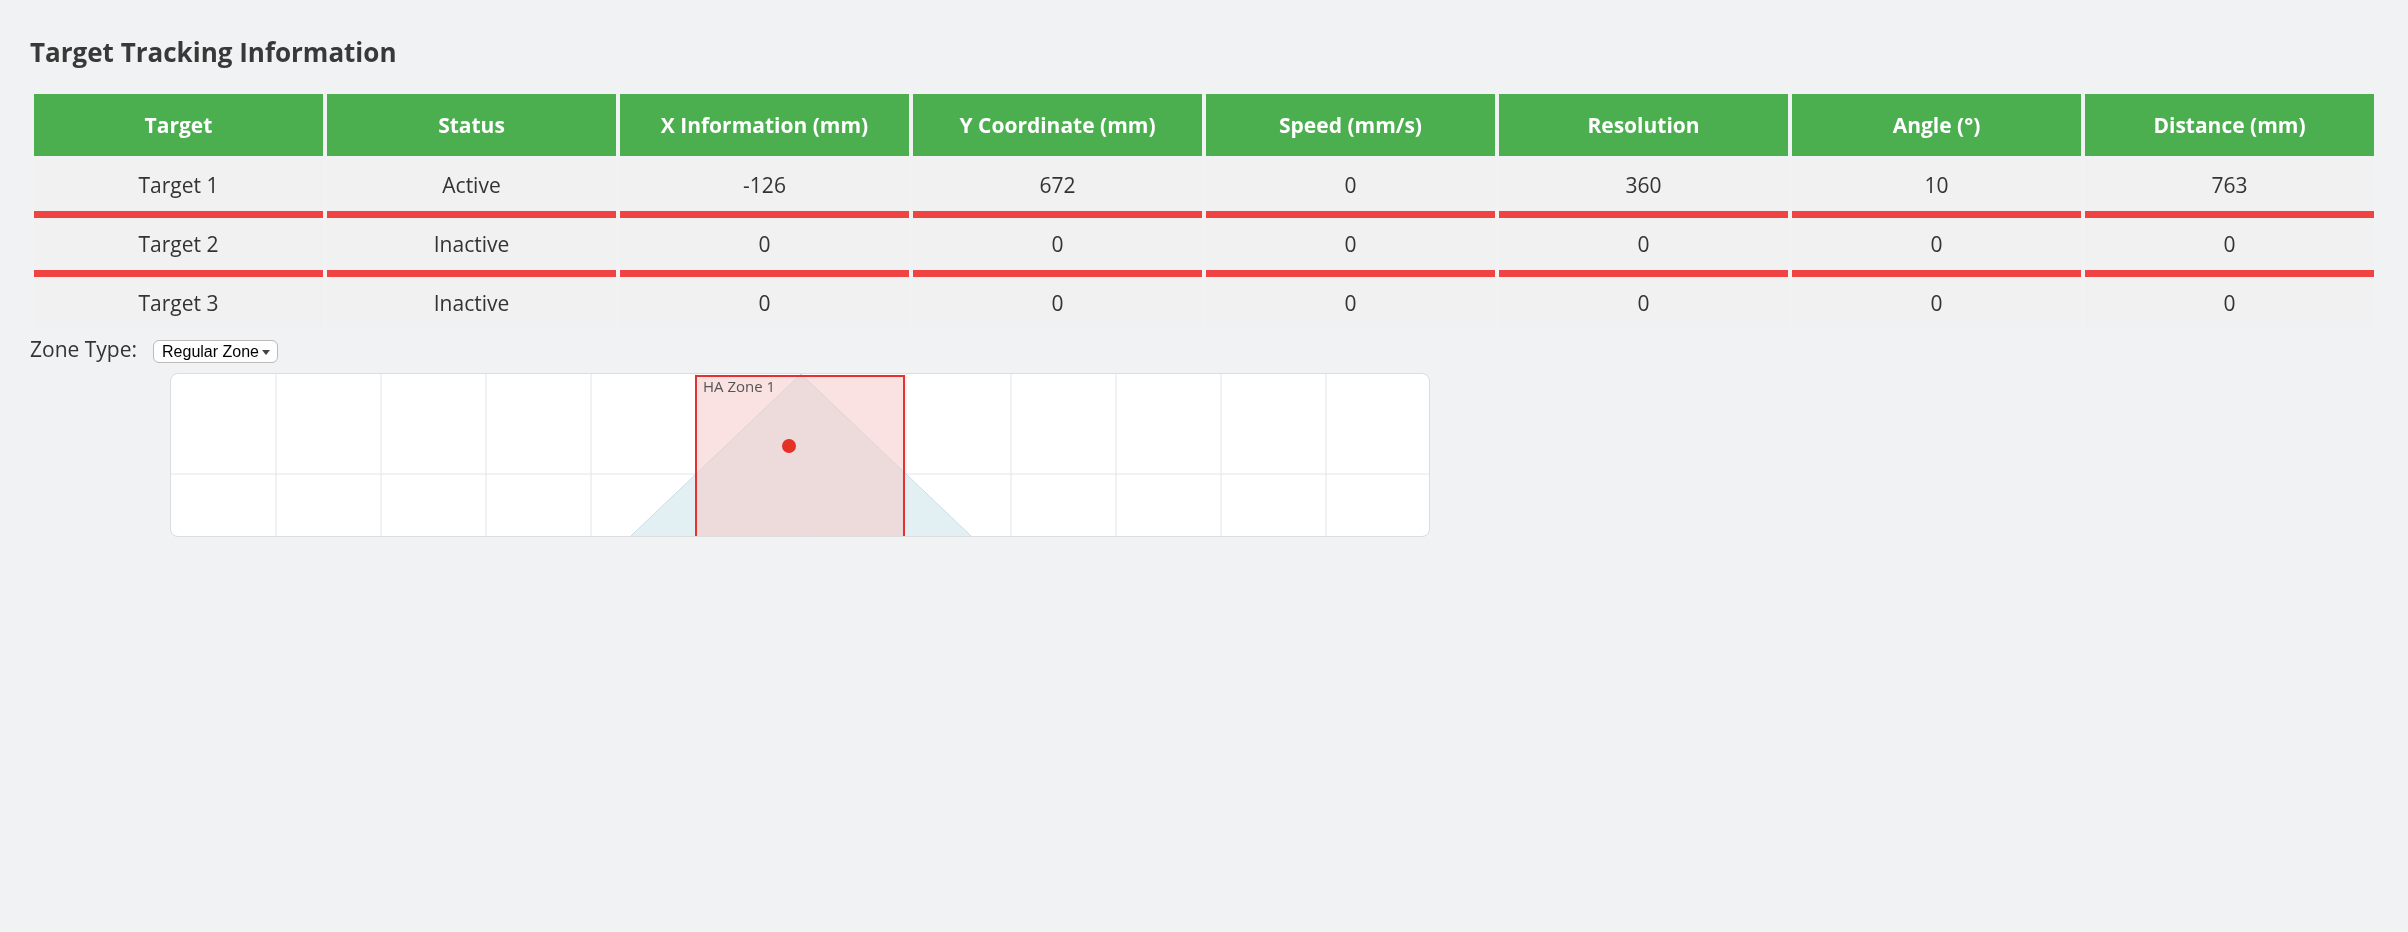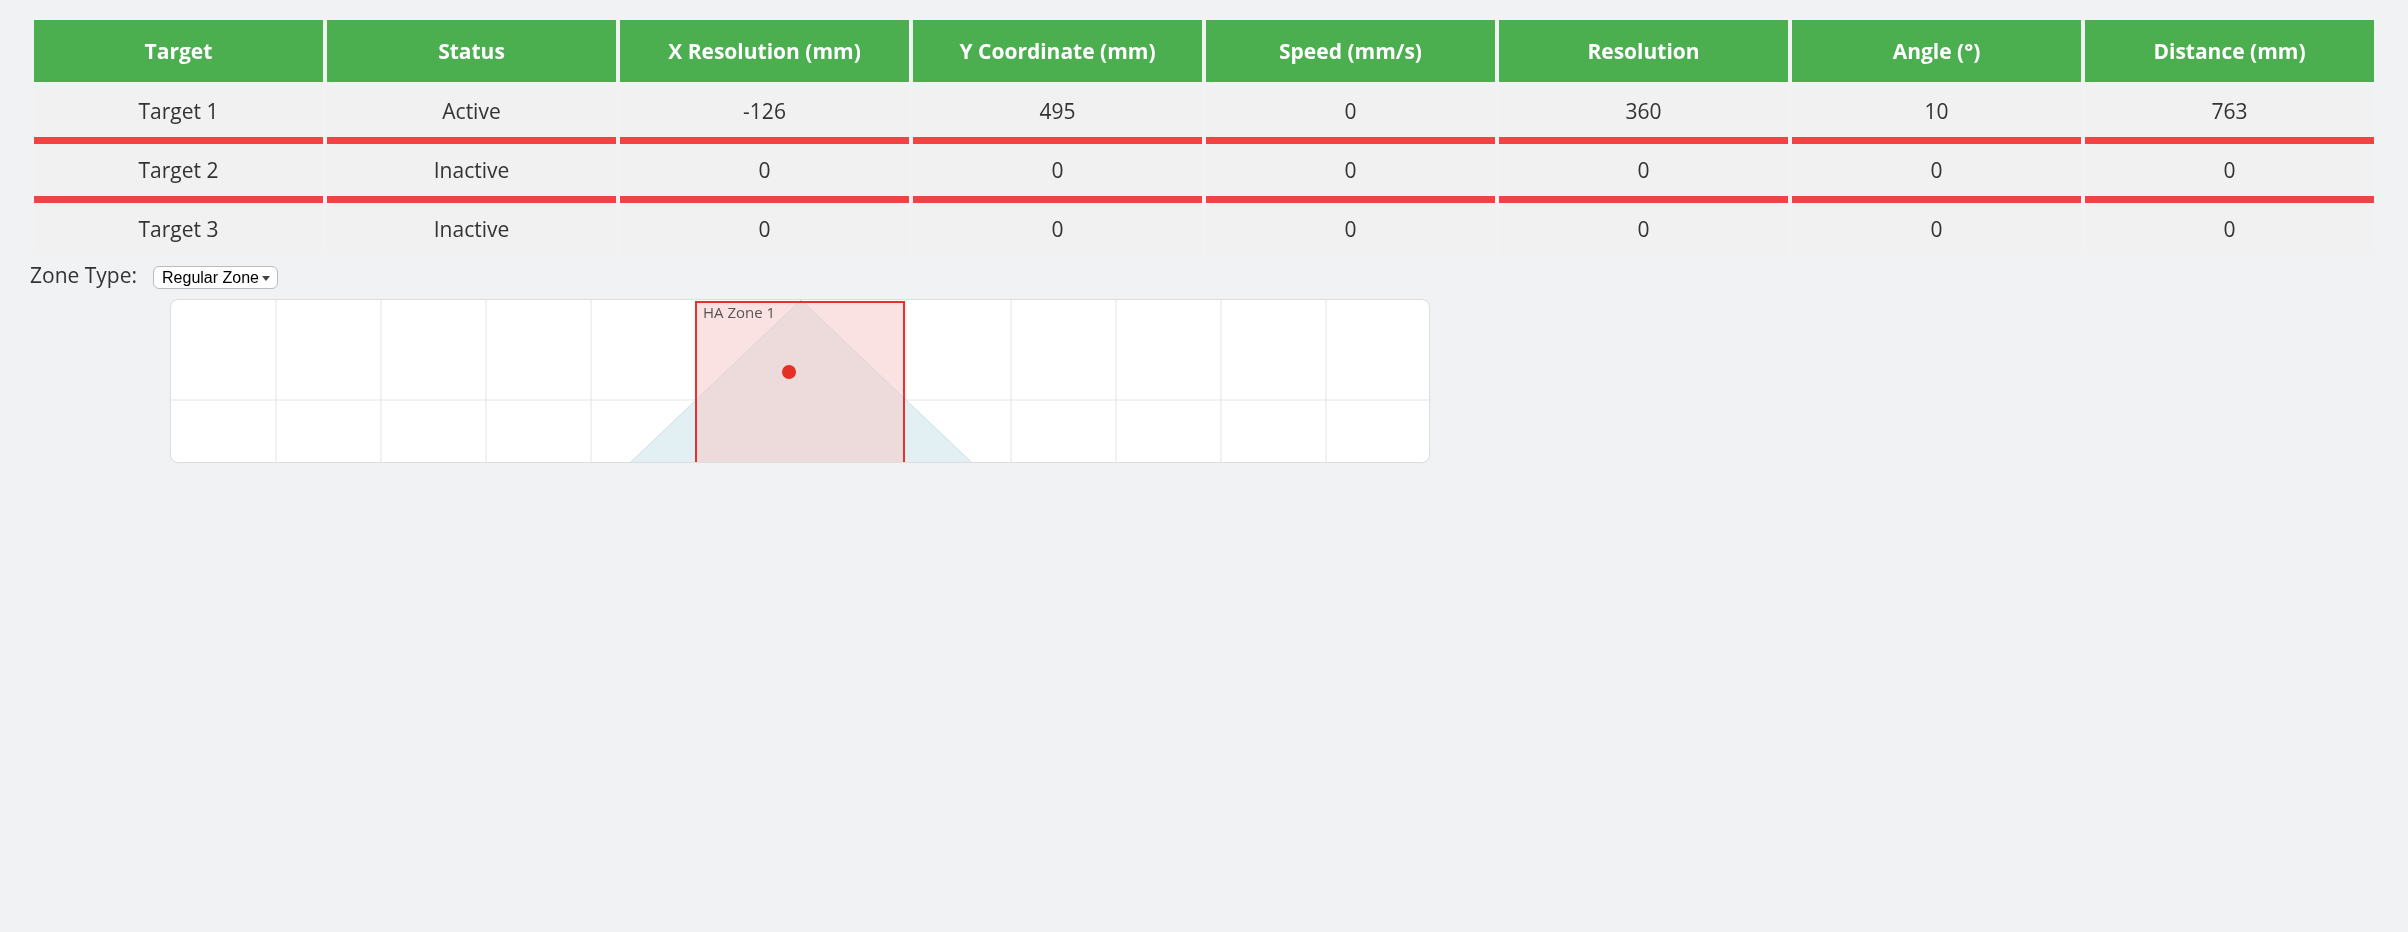--- a/index.html
+++ b/index.html
@@ -128,40 +128,41 @@
   }
   .target-dot {
     fill: #e53025;
   }
 </style>
 </head>
 <body>
 
 <div class="page">
 
+  <h2 class="section-title">Target Tracking Information</h2>
 
   <table class="tracking">
     <thead>
       <tr>
         <th>Target</th>
         <th>Status</th>
-        <th>X Resolution (mm)</th>
+        <th>X Information (mm)</th>
         <th>Y Coordinate (mm)</th>
         <th>Speed (mm/s)</th>
         <th>Resolution</th>
         <th>Angle (°)</th>
         <th>Distance (mm)</th>
       </tr>
     </thead>
     <tbody>
       <tr>
         <td>Target 1</td>
         <td>Active</td>
         <td>-126</td>
-        <td>495</td>
+        <td>672</td>
         <td>0</td>
         <td>360</td>
         <td>10</td>
         <td>763</td>
       </tr>
       <tr>
         <td>Target 2</td>
         <td>Inactive</td>
         <td>0</td>
         <td>0</td>

